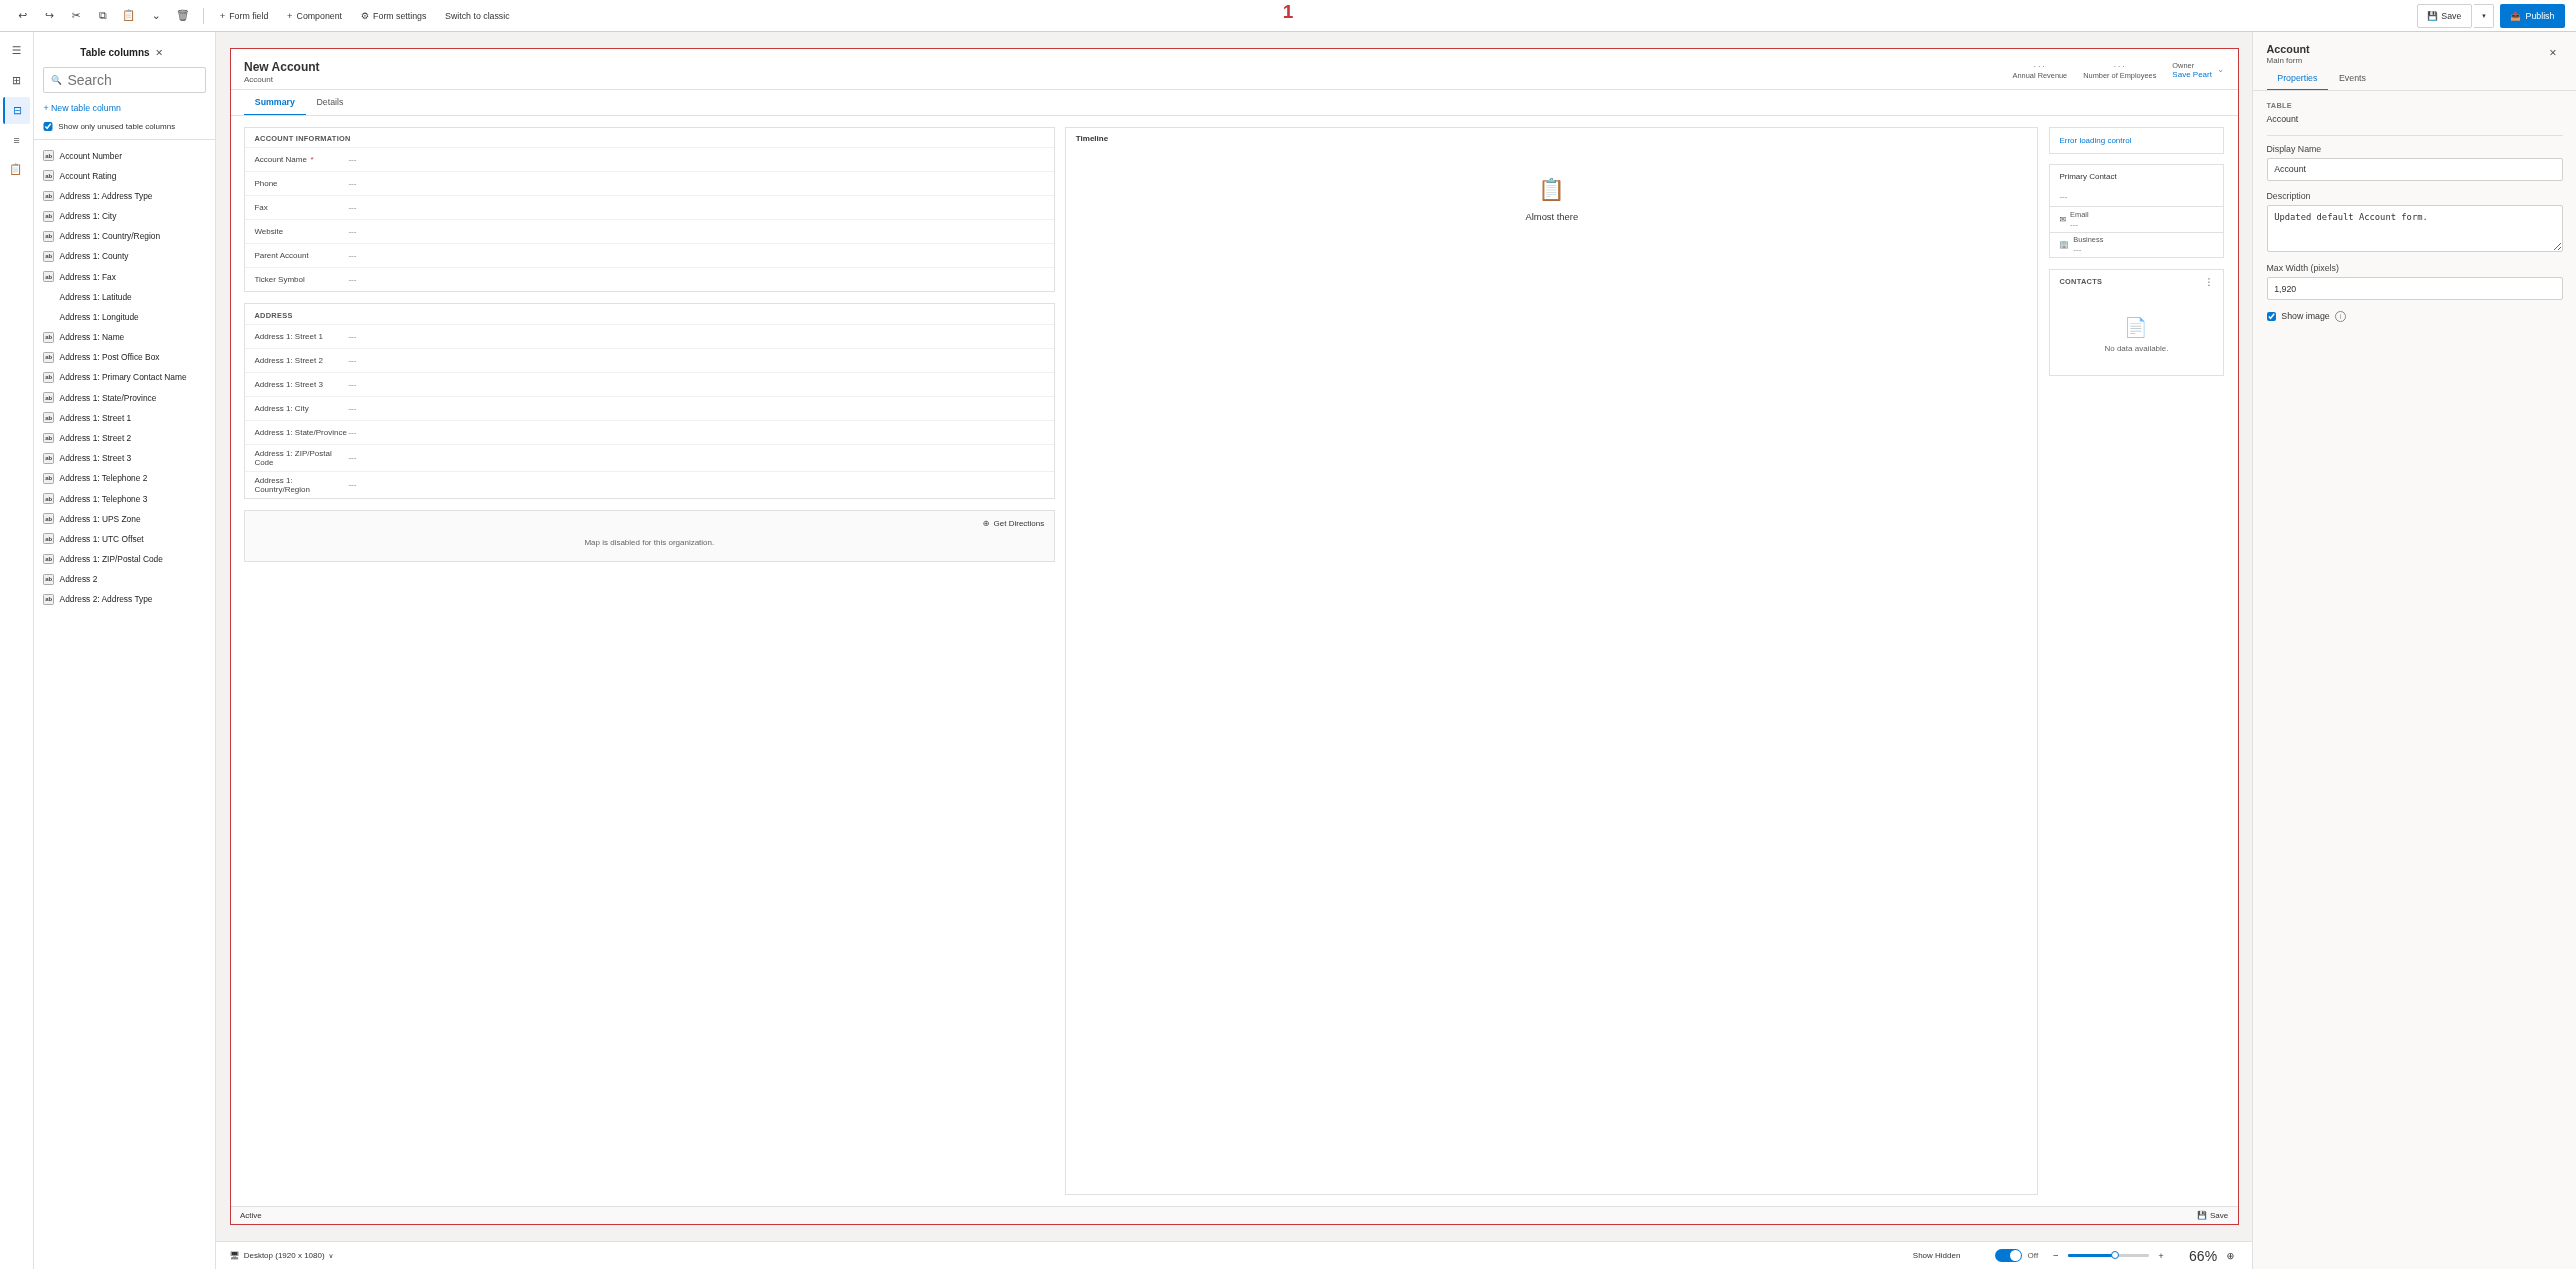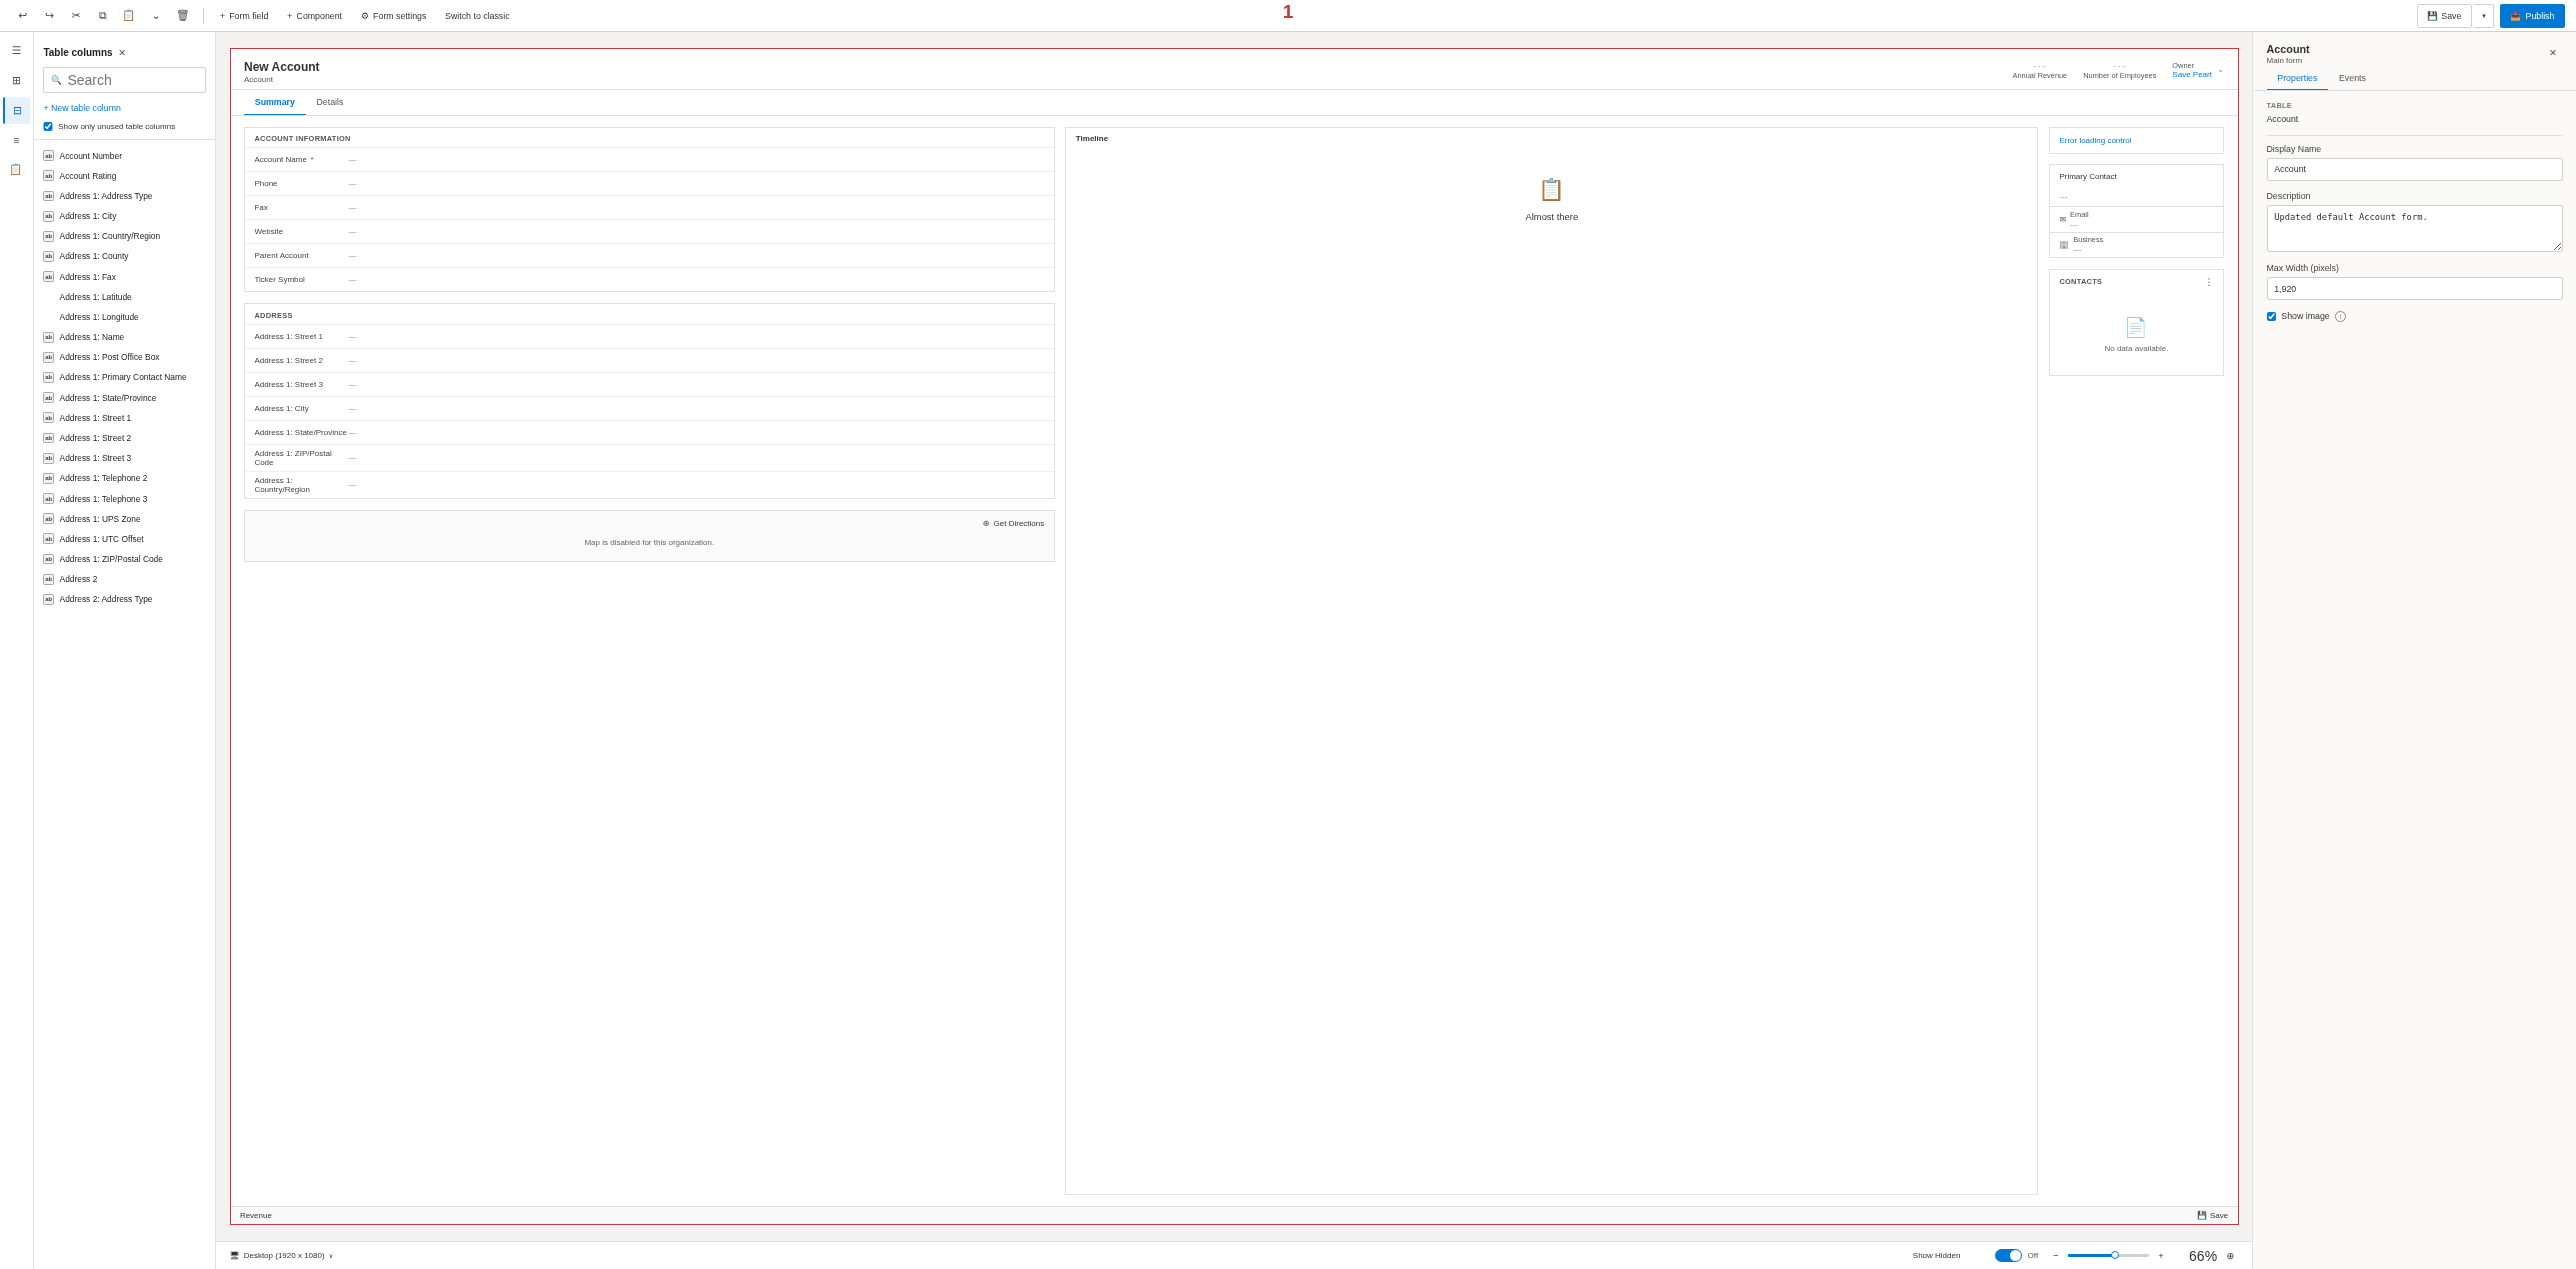--- a/index.html
+++ b/index.html
@@ -91,21 +91,21 @@
     
     .table-columns-panel {
       width: 182px;
       background: #fff;
       border-right: 0.7px solid #e0e0e0;
       display: flex;
       flex-direction: column;
       overflow: hidden;
     }
     .panel-header {
-      display: flex; align-items: center; justify-content: flex-start;
+      display: flex; align-items: center; justify-content: center;
       padding: 10.8px 9.4px 5.4px;
     }
     .panel-title {
       font-size: 10px; font-weight: 600; color: #222;
     }
     .panel-close-btn {
       width: 19px; height: 19px;
       display: flex; align-items: center; justify-content: center;
       cursor: pointer; border: none; background: none;
       font-size: 9.4px; color: #555; border-radius: 2px;
@@ -799,21 +799,21 @@
               </div>
               <div class="contacts-body">
                 <span class="no-data-icon">📄</span>
                 <span class="no-data-msg">No data available.</span>
               </div>
             </div>
           </div>
         </div>
 
         <div class="form-footer">
-          <span class="form-footer-status">Revenue</span>
+          <span class="form-footer-status">Active</span>
           <button class="form-footer-save">
             <span>💾</span>
             <span>Save</span>
           </button>
         </div>
       </div>
     </div>
 
     <div class="bottom-bar">
       <div class="bottom-left">

